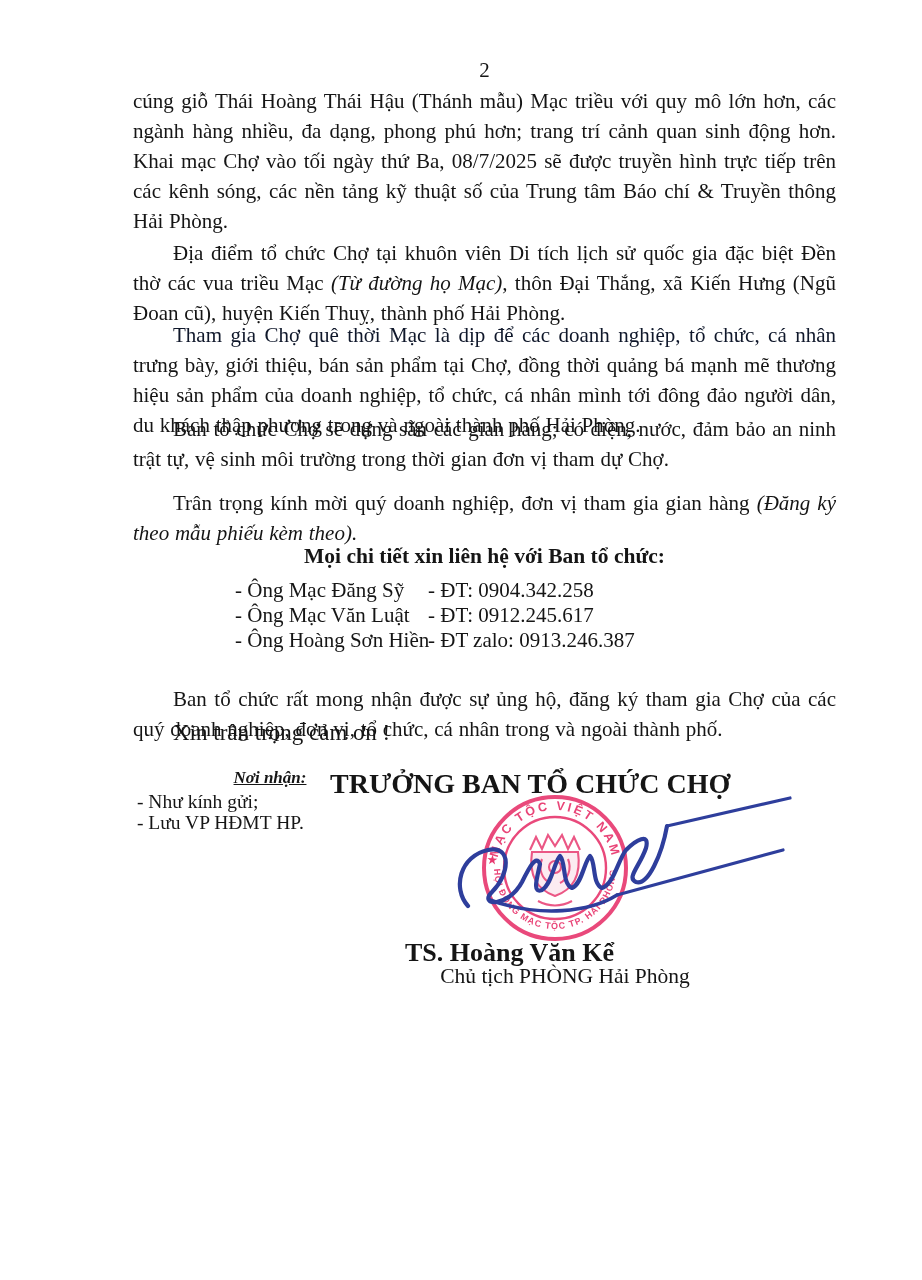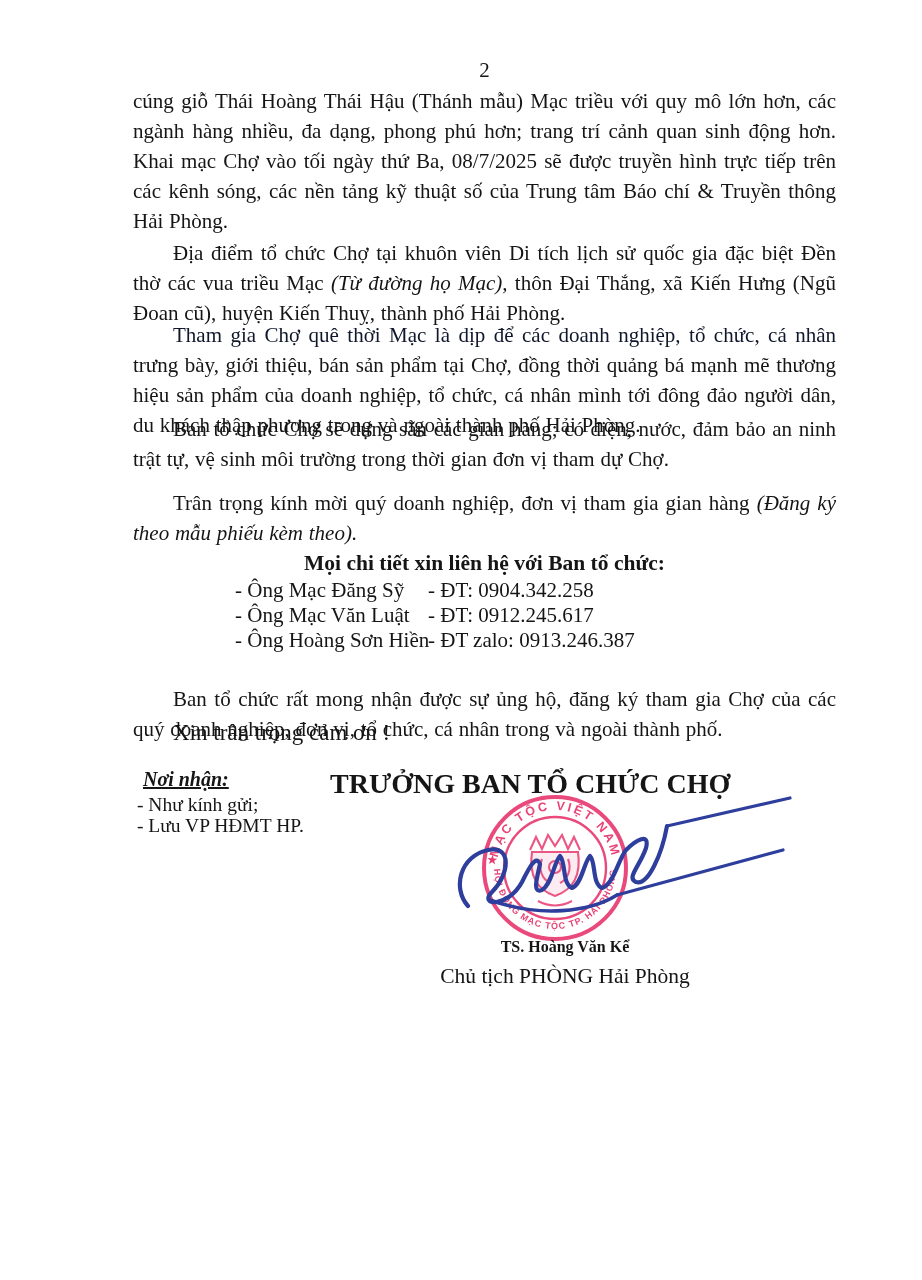--- a/index.html
+++ b/index.html
@@ -22,42 +22,42 @@
   .para.indent{text-indent:40px;}
   #p1{top:86px;}
   #p2{top:238px;}
   #p3{top:320px;}
   #p4{top:414px;}
   #p5{top:488px;}
   #p6{top:684px;}
   .para em{font-style:italic;}
   .tinted{color:#0f172a;}
   .contact-heading{
-    top:544px;text-align:center;font-weight:bold;font-size:21.5px;margin-top:7px;
+    top:544px;text-align:center;font-weight:bold;font-size:21.5px;
   }
   .contacts{top:578px;}
   .contact-row{position:relative;height:25px;font-size:21px;}
   .contact-name{position:absolute;left:102px;white-space:nowrap;}
   .contact-phone{position:absolute;left:295px;white-space:nowrap;}
   .closing{top:720px;font-size:23px;padding-left:40px;}
   .recipients{position:absolute;left:137px;top:768px;width:260px;font-size:19.5px;}
   .recipients-label{
     font-weight:bold;font-style:italic;text-decoration:underline;
-    font-size:20px;margin-bottom:3px;padding-left:6px;
+    font-size:17px;margin-bottom:3px;padding-left:6px;text-align:center;
   }
   .recipient-line{line-height:21px;}
   .sign-title{
     position:absolute;left:330px;top:768px;width:350px;
     text-align:center;font-weight:bold;font-size:28px;white-space:nowrap;
   }
   .stamp-wrap{position:absolute;left:480px;top:793px;width:150px;height:150px;}
   .sig-wrap{position:absolute;left:430px;top:778px;width:380px;height:175px;pointer-events:none;}
   .sign-name{
     position:absolute;left:405px;top:938px;width:320px;
-    text-align:center;font-weight:bold;font-size:16px;white-space:nowrap;
+    font-weight:bold;font-size:26px;white-space:nowrap;
   }
   .sign-role{
     position:absolute;left:405px;top:964px;width:320px;
     text-align:center;font-size:21.5px;white-space:nowrap;
   }
 </style>
 </head>
 <body>
 
 <div class="page">

